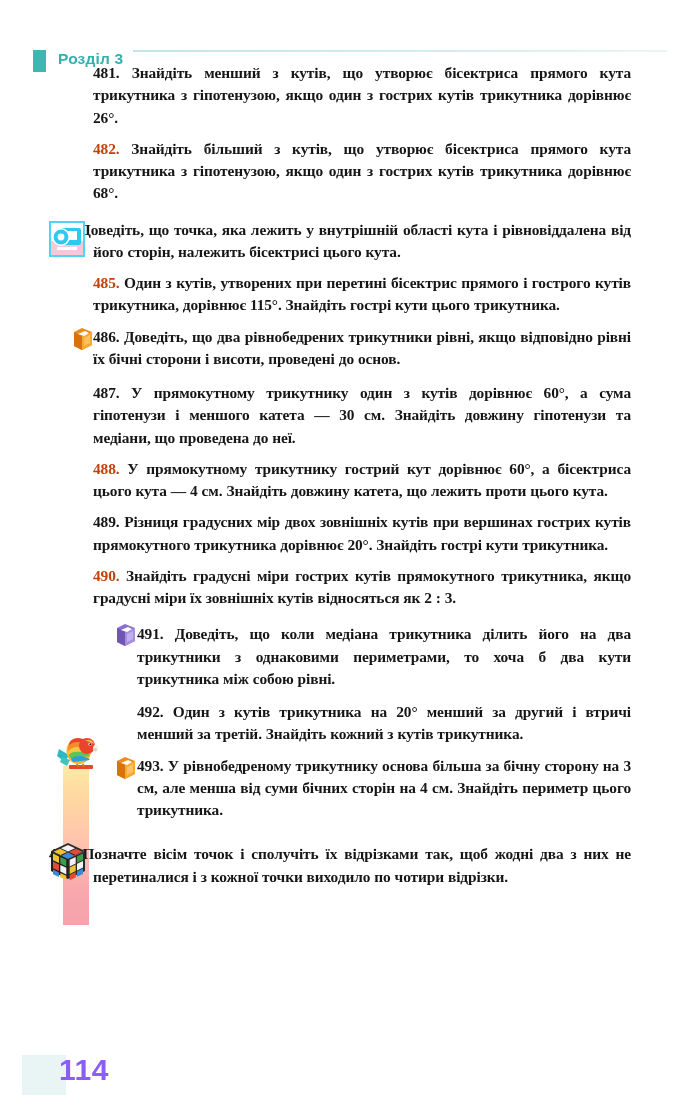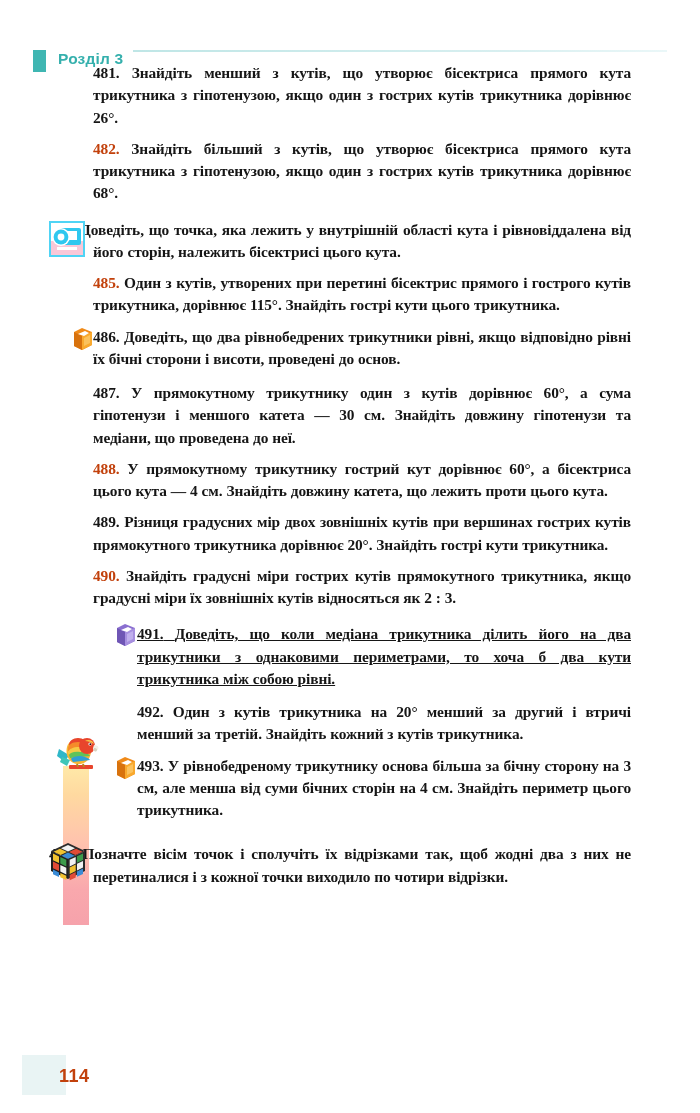--- a/index.html
+++ b/index.html
@@ -53,22 +53,22 @@
     height: 2px;
     background: linear-gradient(to right, #bfe6e6 0%, #d8eff0 70%, #eaf7f8 100%);
   }
 
   .page-number {
     position: absolute;
     left: 59px;
     bottom: 26px;
     font-family: "Liberation Sans", sans-serif;
     font-weight: bold;
-    font-size: 18px;
-    color: #c2410c;
+    font-size: 30px;
+    color: #8b5cf6;
     letter-spacing: 0.5px;
   }
   .page-number-bg {
     position: absolute;
     left: 22px;
     bottom: 18px;
     width: 44px;
     height: 40px;
     background: #e9f4f4;
   }
@@ -259,21 +259,21 @@
     <p class="item">
       <span class="num">489.</span> 
       <span>Різниця градусних мір двох зовнішніх кутів при вершинах гострих кутів прямокутного трикутника дорівнює 20°. Знайдіть гострі кути трикутника.</span>
     </p>
 
     <p class="item">
       <span class="num accent">490.</span> 
       <span>Знайдіть градусні міри гострих кутів прямокутного трикутника, якщо градусні міри їх зовнішніх кутів відносяться як 2 : 3.</span>
     </p>
 
-    <p class="item indented" style="position:relative;margin-top:14px;text-decoration:underline;">
+    <p class="item indented" style="position:relative;margin-top:14px;">
       <span class="icon-abs icon-cube-violet" style="left:79px;top:0px;">
         <svg viewBox="0 0 22 24" width="22" height="24" xmlns="http://www.w3.org/2000/svg">
           <path d="M2 5 L10 1 L20 5 L20 18 L10 23 L2 19 Z" fill="#8a6fd0"></path>
           <path d="M2 5 L10 9 L10 23 L2 19 Z" fill="#6f56b5"></path>
           <path d="M10 9 L20 5 L20 18 L10 23 Z" fill="#a78fe0"></path>
           <path d="M6 7 L13 4 L17 6 L12 9 Z" fill="#ffffff"></path>
           <path d="M12 11 L18 8 L18 16 L12 19 Z" fill="#cbbcf2" opacity="0.7"></path>
         </svg>
       </span>
       <span class="num">491.</span> 

